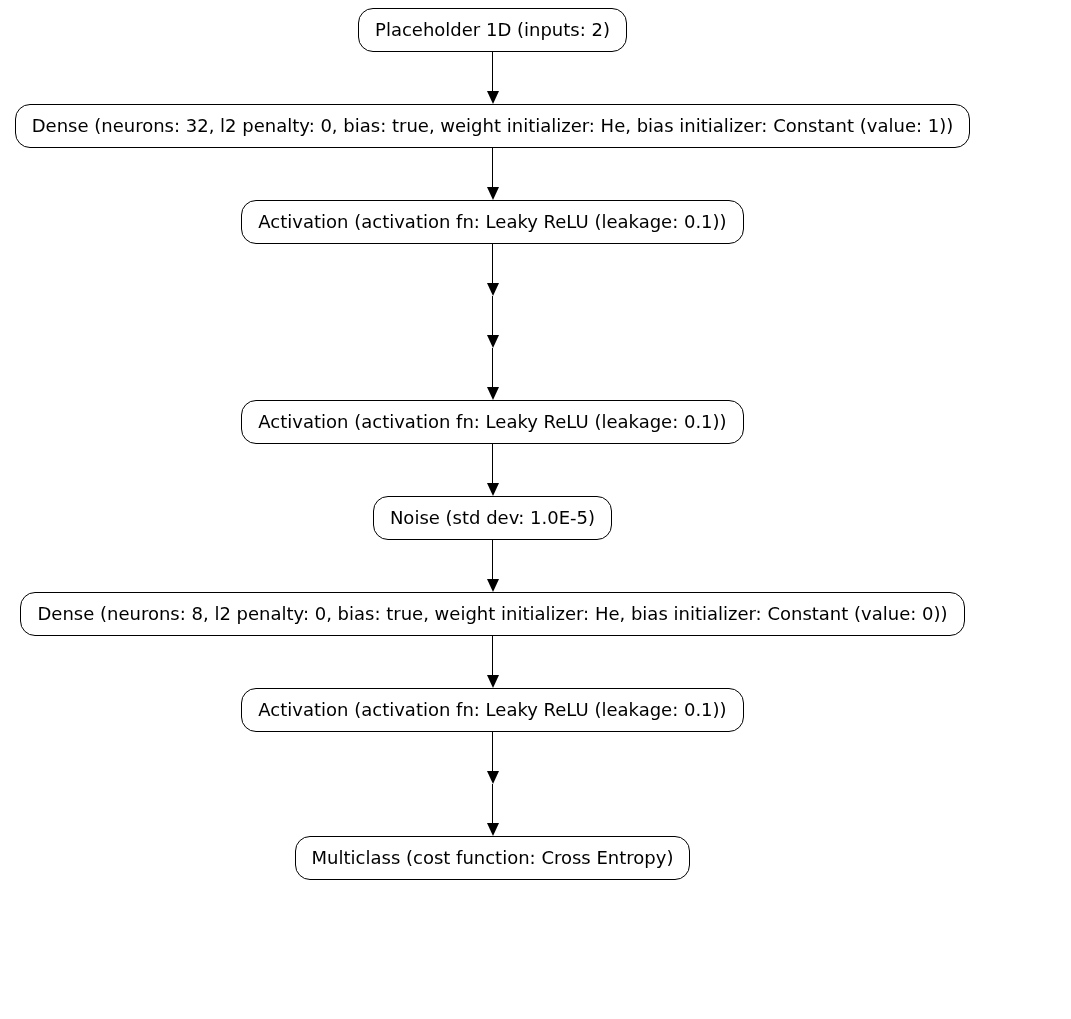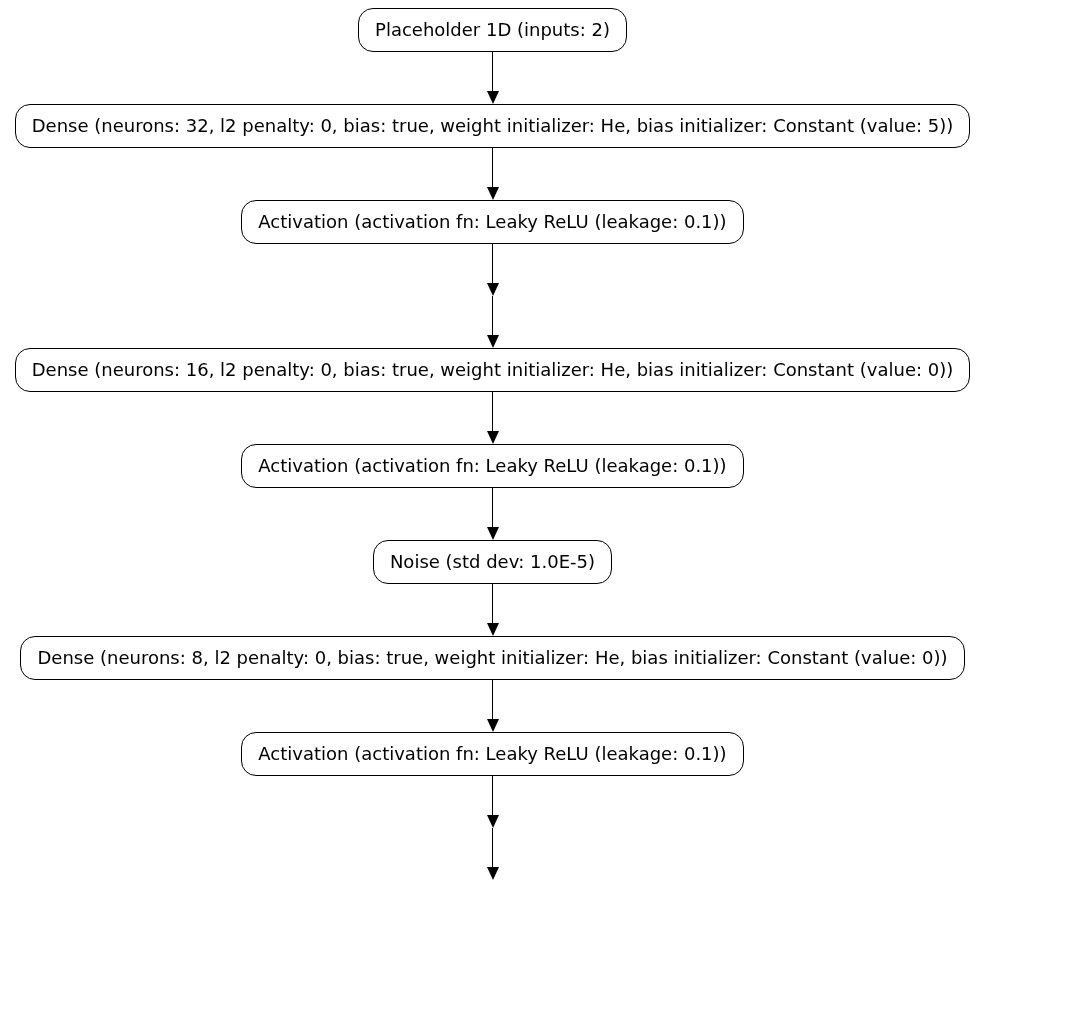--- a/index.html
+++ b/index.html
@@ -67,21 +67,21 @@
     <div class="node">
       <span>Placeholder 1D (inputs: 2)</span>
     </div>
 
     <div class="arrow">
       <div class="arrow-line"></div>
       <div class="arrow-head"></div>
     </div>
 
     <div class="node">
-      <span>Dense (neurons: 32, l2 penalty: 0, bias: true, weight initializer: He, bias initializer: Constant (value: 5))</span>
+      <span>Dense (neurons: 32, l2 penalty: 0, bias: true, weight initializer: He, bias initializer: Constant (value: 1))</span>
     </div>
 
     <div class="arrow">
       <div class="arrow-line"></div>
       <div class="arrow-head"></div>
     </div>
 
     <div class="node">
       <span>Activation (activation fn: Leaky ReLU (leakage: 0.1))</span>
     </div>
@@ -90,23 +90,20 @@
       <div class="arrow-line"></div>
       <div class="arrow-head"></div>
     </div>
 
 
     <div class="arrow">
       <div class="arrow-line"></div>
       <div class="arrow-head"></div>
     </div>
 
-    <div class="node">
-      <span>Dense (neurons: 16, l2 penalty: 0, bias: true, weight initializer: He, bias initializer: Constant (value: 0))</span>
-    </div>
 
     <div class="arrow">
       <div class="arrow-line"></div>
       <div class="arrow-head"></div>
     </div>
 
     <div class="node">
       <span>Activation (activation fn: Leaky ReLU (leakage: 0.1))</span>
     </div>
 
@@ -141,15 +138,18 @@
       <div class="arrow-line"></div>
       <div class="arrow-head"></div>
     </div>
 
 
     <div class="arrow">
       <div class="arrow-line"></div>
       <div class="arrow-head"></div>
     </div>
 
+    <div class="node">
+      <span>Multiclass (cost function: Cross Entropy)</span>
+    </div>
 
   </div>
 </div>
 
 </body></html>

